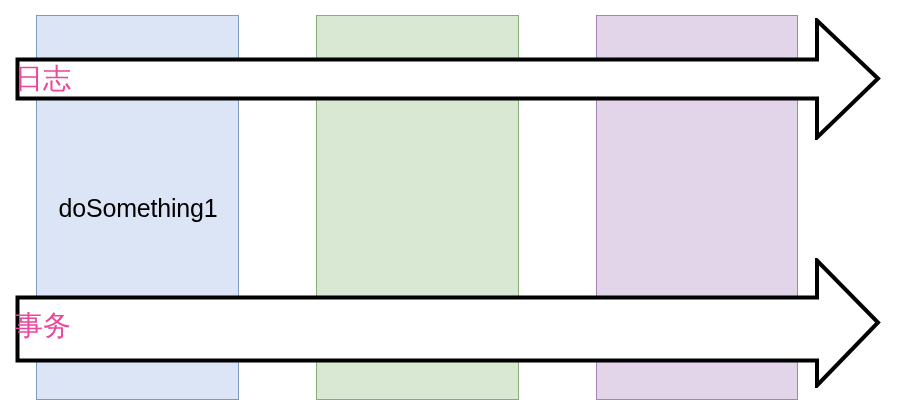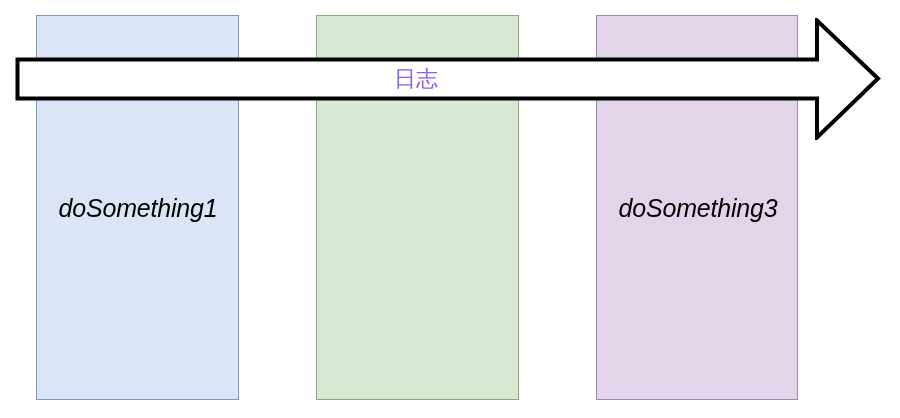--- a/index.html
+++ b/index.html
@@ -30,21 +30,20 @@
   .column-label {
     position: absolute;
     top: 178px;
     height: 60px;
     line-height: 60px;
     text-align: center;
     font-size: 25px;
     color: #000000;
     white-space: nowrap;
     letter-spacing: -0.2px;
-    font-style: italic;
   }
 
   .col-1 { left: 36px;  width: 203px; background: #dce5f6; border-color: #7e9bbd; }
   .col-2 { left: 316px; width: 203px; background: #d9e8d2; border-color: #87ae78; }
   .col-3 { left: 596px; width: 202px; background: #e2d5ea; border-color: #a285b4; }
 
   .lab-1 { left: 22px;  width: 232px; }
   .lab-2 { left: 302px; width: 232px; }
   .lab-3 { left: 582px; width: 232px; }
 
@@ -52,23 +51,22 @@
   .banner {
     position: absolute;
     left: 15px;
   }
   .banner-svg {
     display: block;
   }
   .banner-label {
     position: absolute;
     left: 0;
-    text-align: center;
-    font-size: 22px;
-    color: #8b5cf6;
+    font-size: 28px;
+    color: #ec4899;
     white-space: nowrap;
   }
 
   .banner-top    { top: 18px; }
   .banner-bottom { top: 258px; }
 
   .banner-label-top    { top: 0px; left: 0px; width: 802px; height: 59px; line-height: 59px; }
   .banner-label-bottom { top: 0px; left: 0px; width: 802px; height: 64px; line-height: 64px; }
 
   .banner-inner { position: relative; }
@@ -76,25 +74,32 @@
 </head>
 <body>
 
 <div id="canvas">
 
   <div class="column col-1"></div>
   <div class="column col-2"></div>
   <div class="column col-3"></div>
 
   <div class="column-label lab-1">doSomething1</div>
-  <div class="column-label lab-3">doSomething3</div>
 
   <div class="banner banner-top">
     <div class="banner-inner">
       <svg class="banner-svg" width="866" height="122" viewBox="0 0 866 122">
         <path d="M 2.5 41.5 L 802 41.5 L 802 2.5 L 863 60.5 L 802 119.5 L 802 80.5 L 2.5 80.5 Z" fill="#ffffff" stroke="#000000" stroke-width="4" stroke-linejoin="miter"></path>
       </svg>
       <div class="banner-label banner-label-top" style="top:31px;">日志</div>
     </div>
   </div>
 
+  <div class="banner banner-bottom">
+    <div class="banner-inner">
+      <svg class="banner-svg" width="866" height="130" viewBox="0 0 866 130">
+        <path d="M 2.5 39.5 L 802 39.5 L 802 2.5 L 863 64.5 L 802 127.5 L 802 102.5 L 2.5 102.5 Z" fill="#ffffff" stroke="#000000" stroke-width="4" stroke-linejoin="miter"></path>
+      </svg>
+      <div class="banner-label banner-label-bottom" style="top:36px;">事务</div>
+    </div>
+  </div>
 
 </div>
 
 </body></html>

